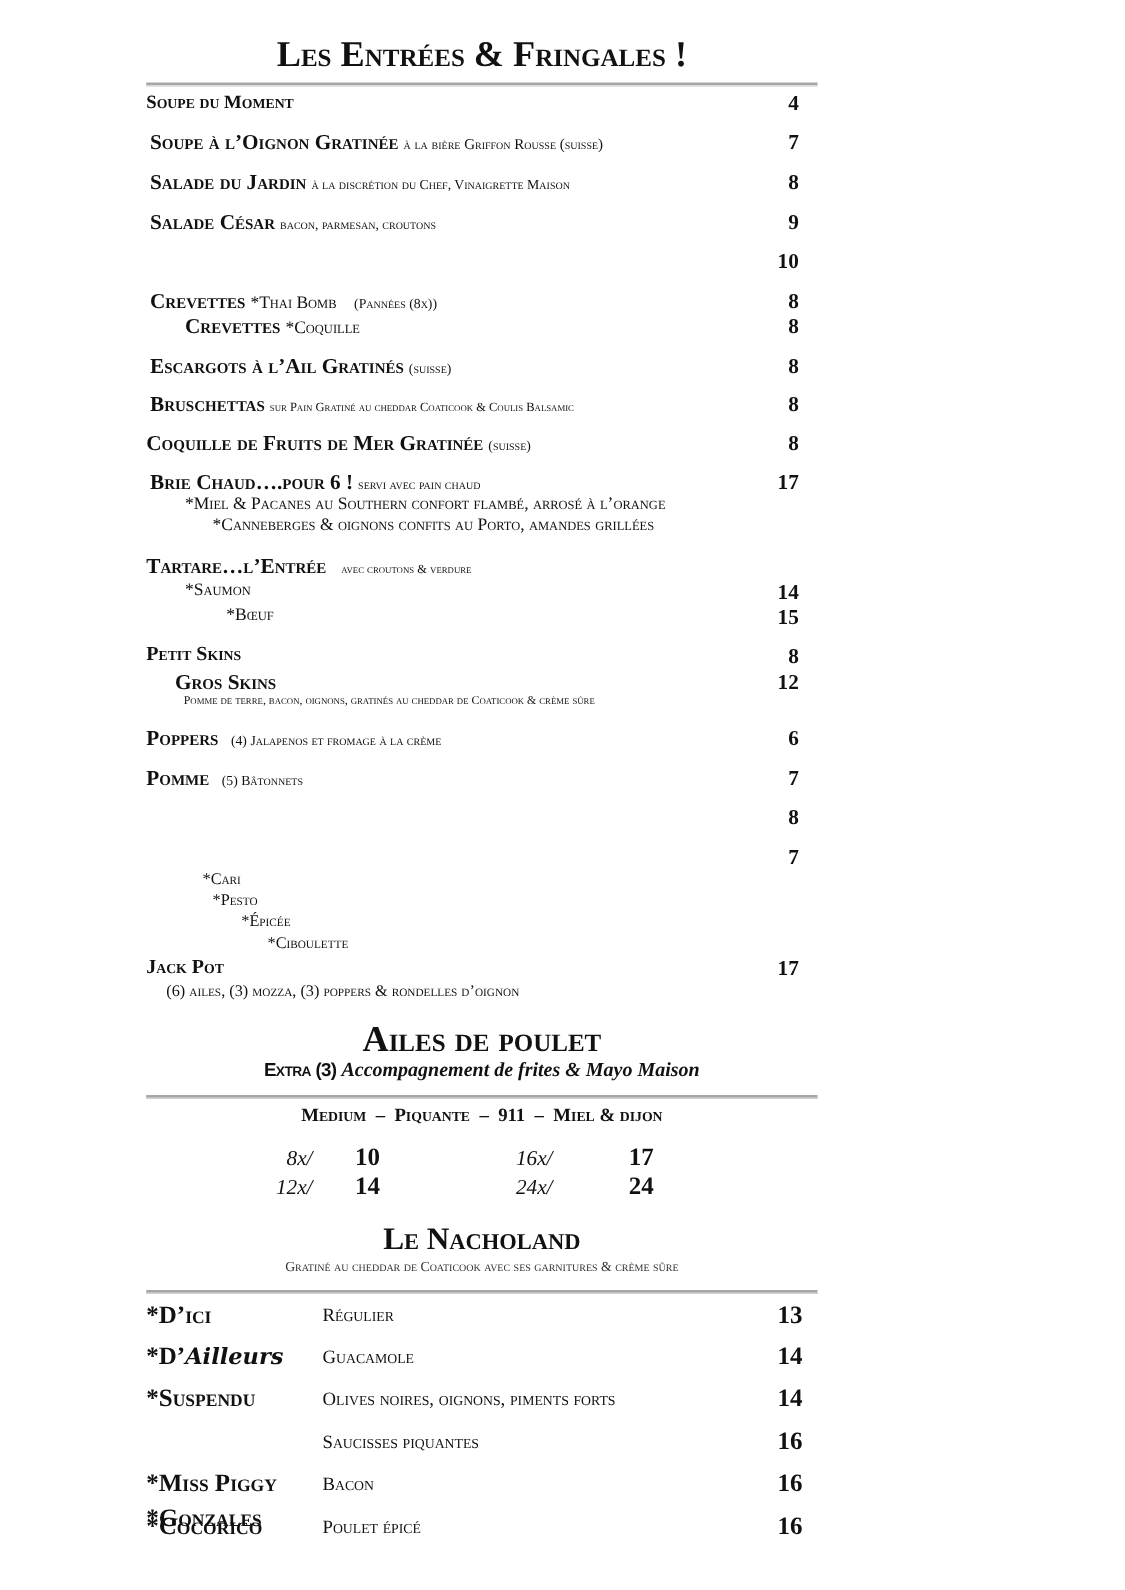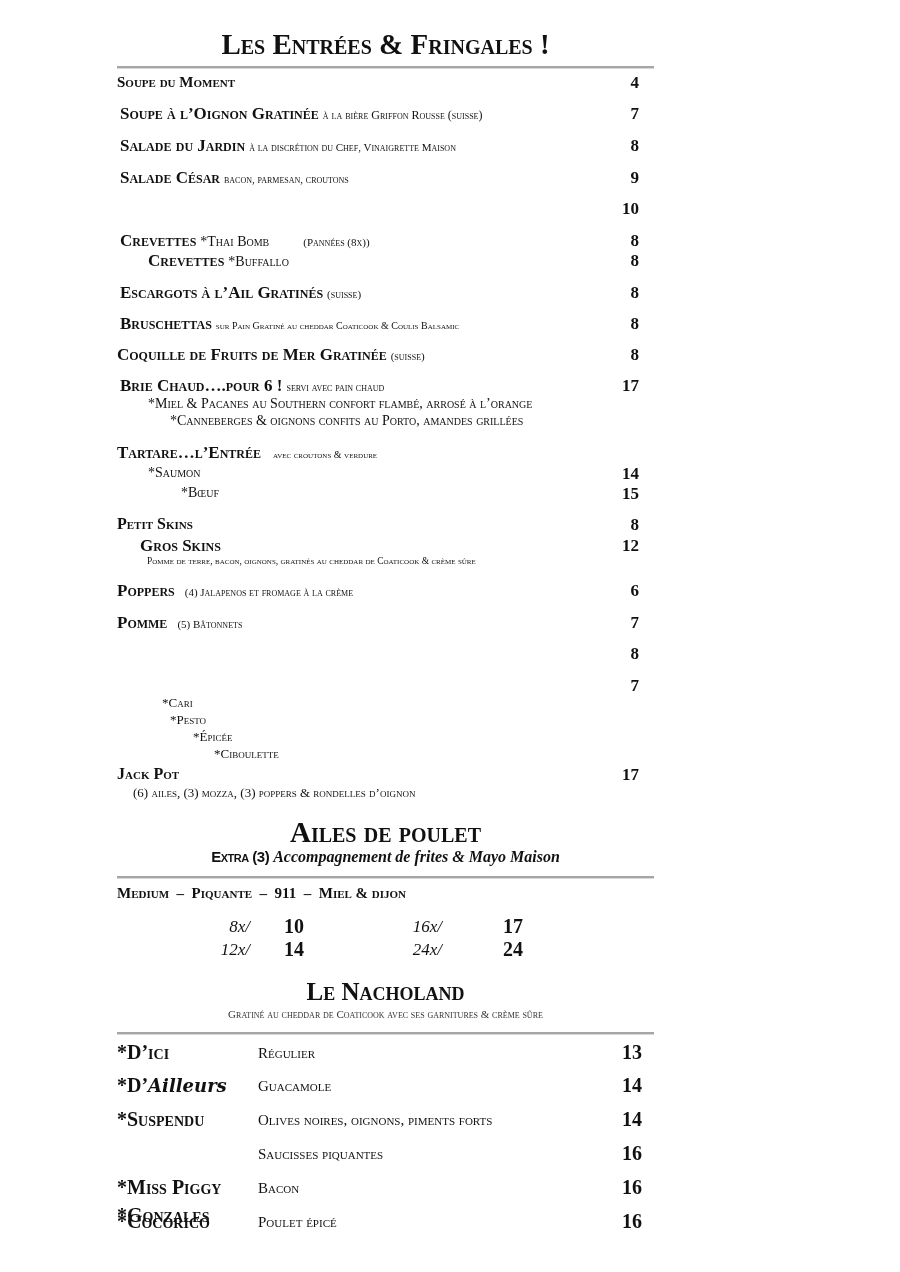--- a/index.html
+++ b/index.html
@@ -63,26 +63,26 @@
     <span class="price">9</span>
   </div>
 
   <div class="row" style="top:199px;">
     <span class="price">10</span>
   </div>
 
   <div class="row" style="top:231px;">
     <span style="margin-left:3px;" class="name">Crevettes</span>
     <span class="desc2" style="font-size:14px;">*Thai Bomb</span>
-    <span class="desc" style="margin-left:30px;">(Pannées (8x))</span>
+    <span class="desc" style="margin-left:10px;">(Pannées (8x))</span>
     <span class="price">8</span>
   </div>
   <div class="row" style="top:251px;">
     <span style="margin-left:31px;" class="name">Crevettes</span>
-    <span class="desc2" style="font-size:14px;">*Buffallo</span>
+    <span class="desc2" style="font-size:14px;">*Coquille</span>
     <span class="price">8</span>
   </div>
 
   <div class="row" style="top:283px;">
     <span style="margin-left:3px;" class="name">Escargots à l’Ail Gratinés</span>
     <span class="desc">(suisse)</span>
     <span class="price">8</span>
   </div>
 
   <div class="row" style="top:314px;">
@@ -160,21 +160,21 @@
 </div>
 
 <div>
   <div class="title" style="top:816px;font-size:29px;">Ailes de poulet</div>
   <div class="abs" style="left:117px;width:537px;top:848px;text-align:center;white-space:nowrap;">
     <span class="extra">Extra (3)</span>
     <span style="font-style:italic;font-weight:bold;font-size:16px;">Accompagnement de frites &amp; Mayo Maison</span>
   </div>
   <div class="rule" style="top:876px;"></div>
 
-  <div class="abs b sc" style="left:117px;width:537px;top:885px;text-align:left;font-size:15px;white-space:pre;">Medium  –  Piquante  –  911  –  Miel &amp; dijon</div>
+  <div class="abs b sc" style="left:117px;width:537px;top:885px;text-align:center;font-size:15px;white-space:pre;">Medium  –  Piquante  –  911  –  Miel &amp; dijon</div>
 
   <div class="wing-label" style="left:190px;top:917px;">8x/</div>
   <div class="wing-price" style="left:284px;top:915px;">10</div>
   <div class="wing-label" style="left:190px;top:940px;">12x/</div>
   <div class="wing-price" style="left:284px;top:938px;">14</div>
   <div class="wing-label" style="left:382px;top:917px;">16x/</div>
   <div class="wing-price" style="left:503px;top:915px;">17</div>
   <div class="wing-label" style="left:382px;top:940px;">24x/</div>
   <div class="wing-price" style="left:503px;top:938px;">24</div>
 </div>

